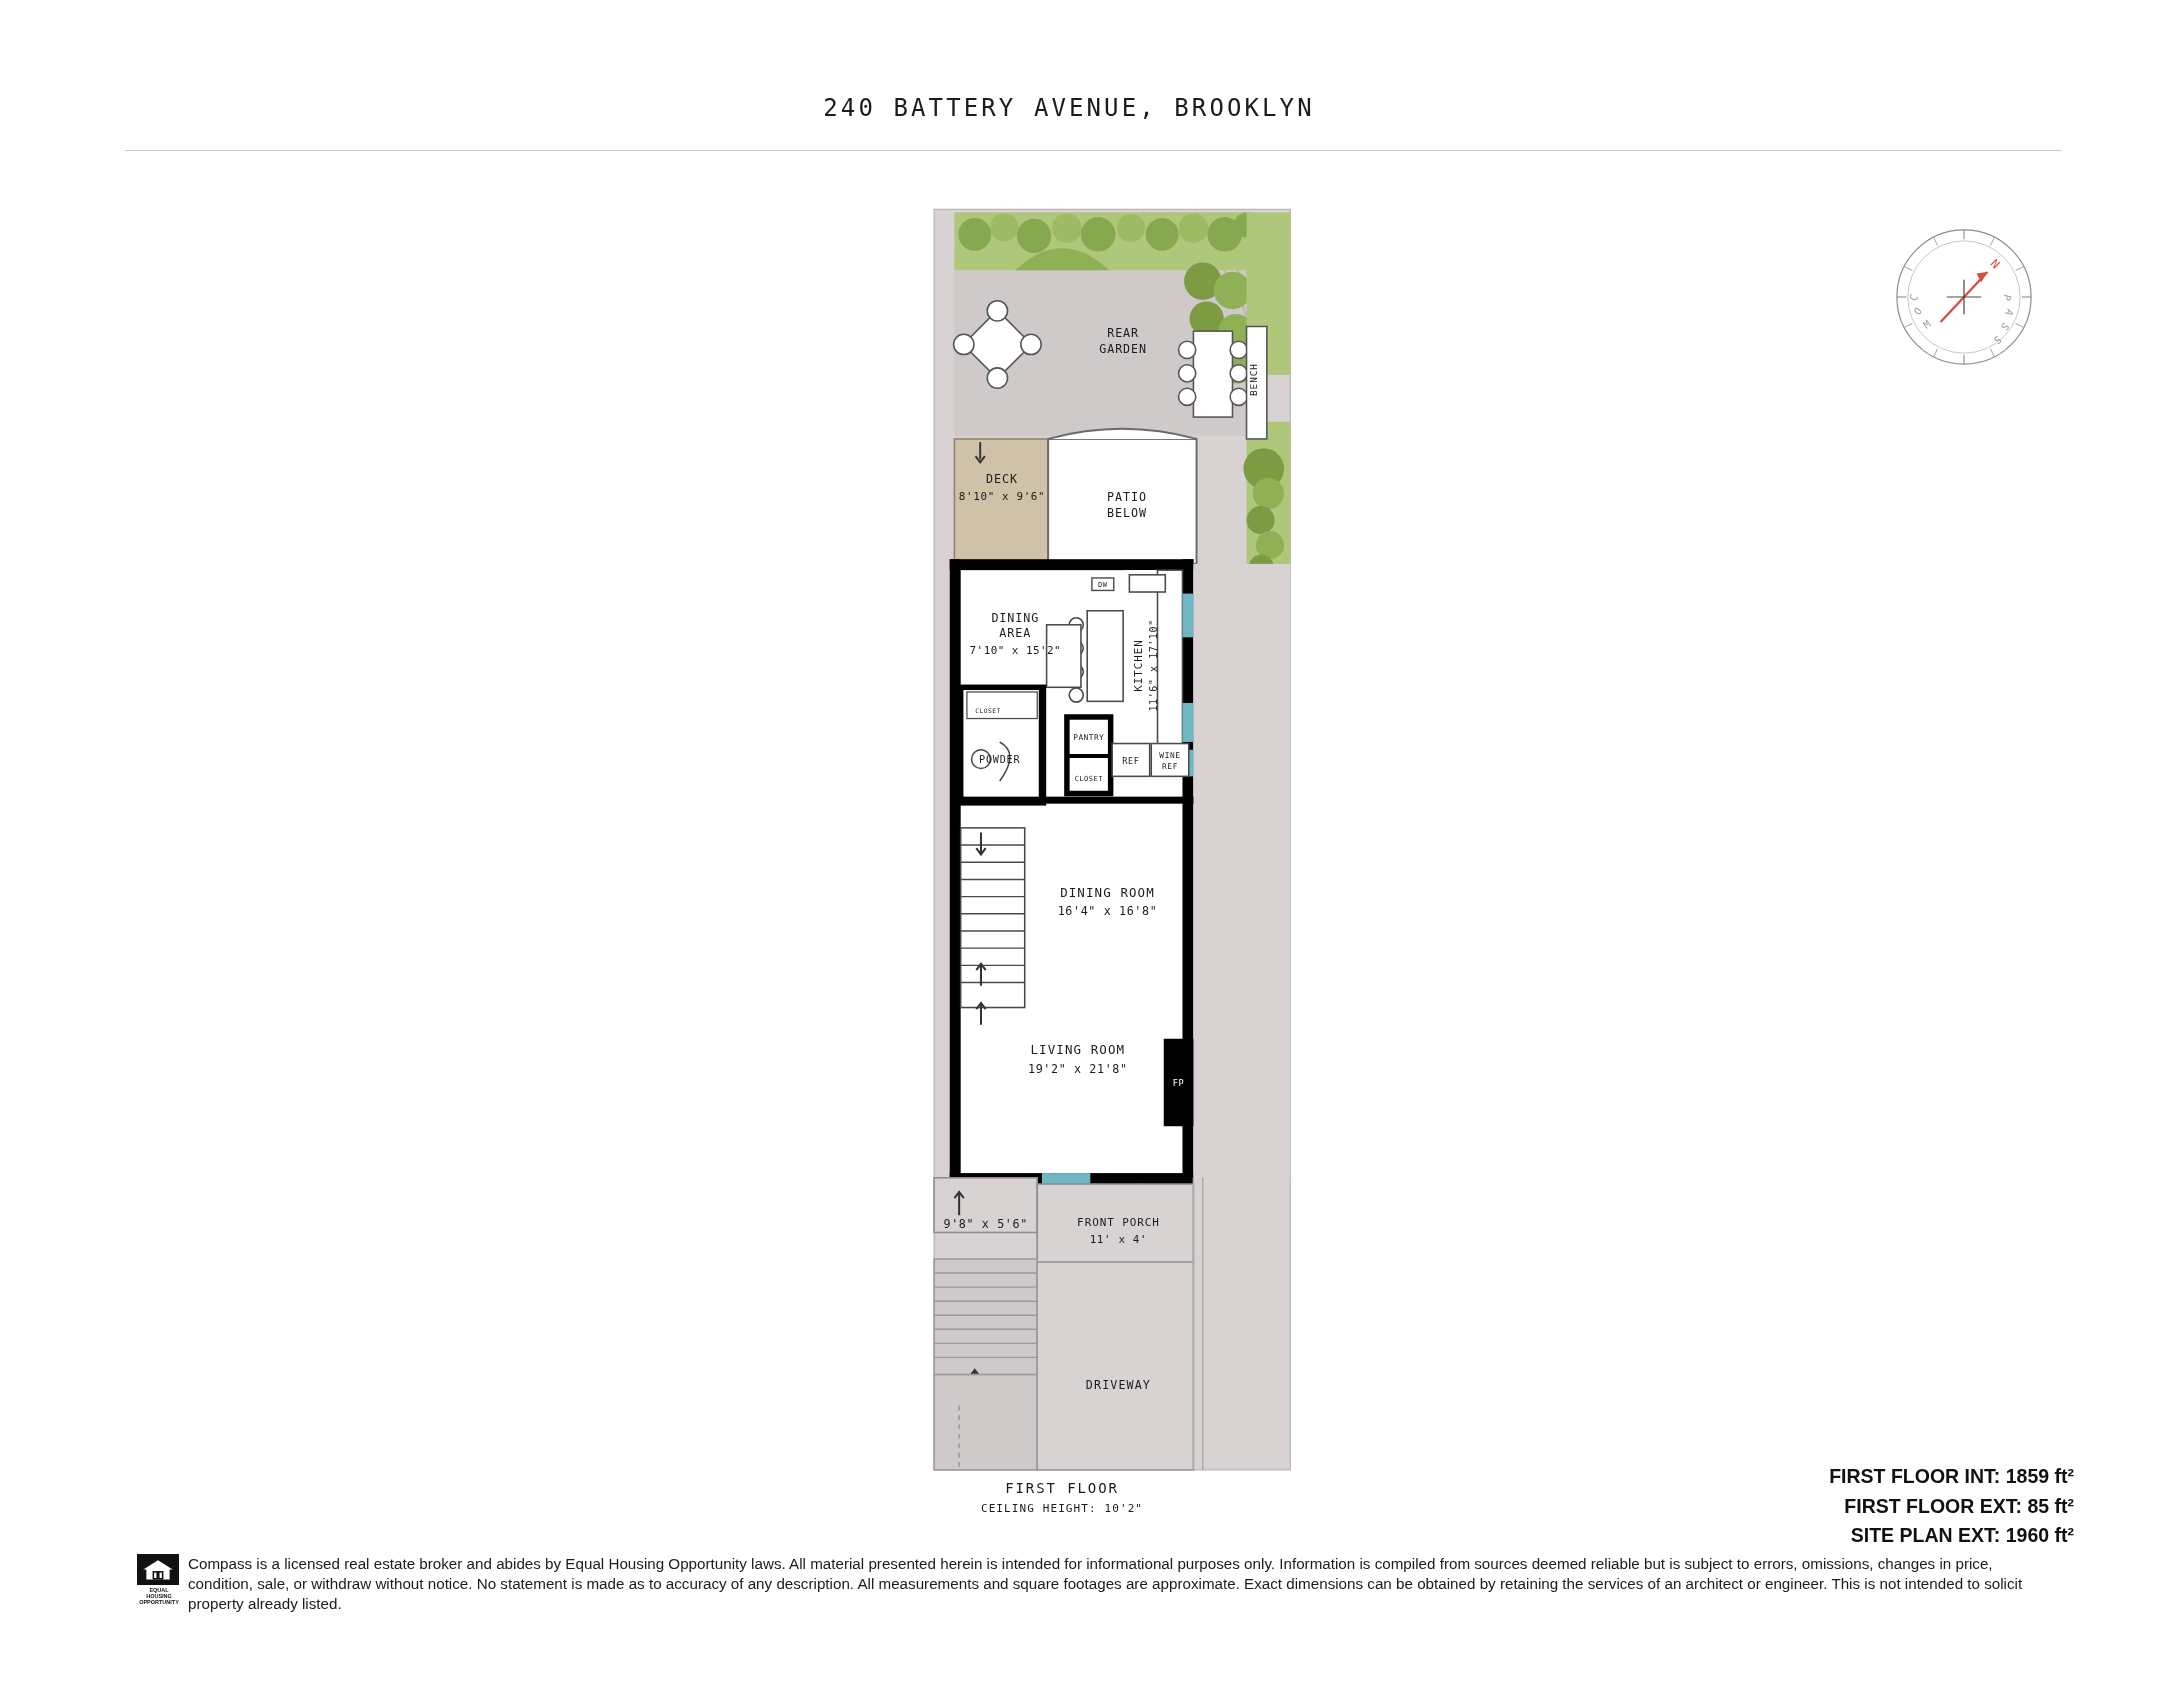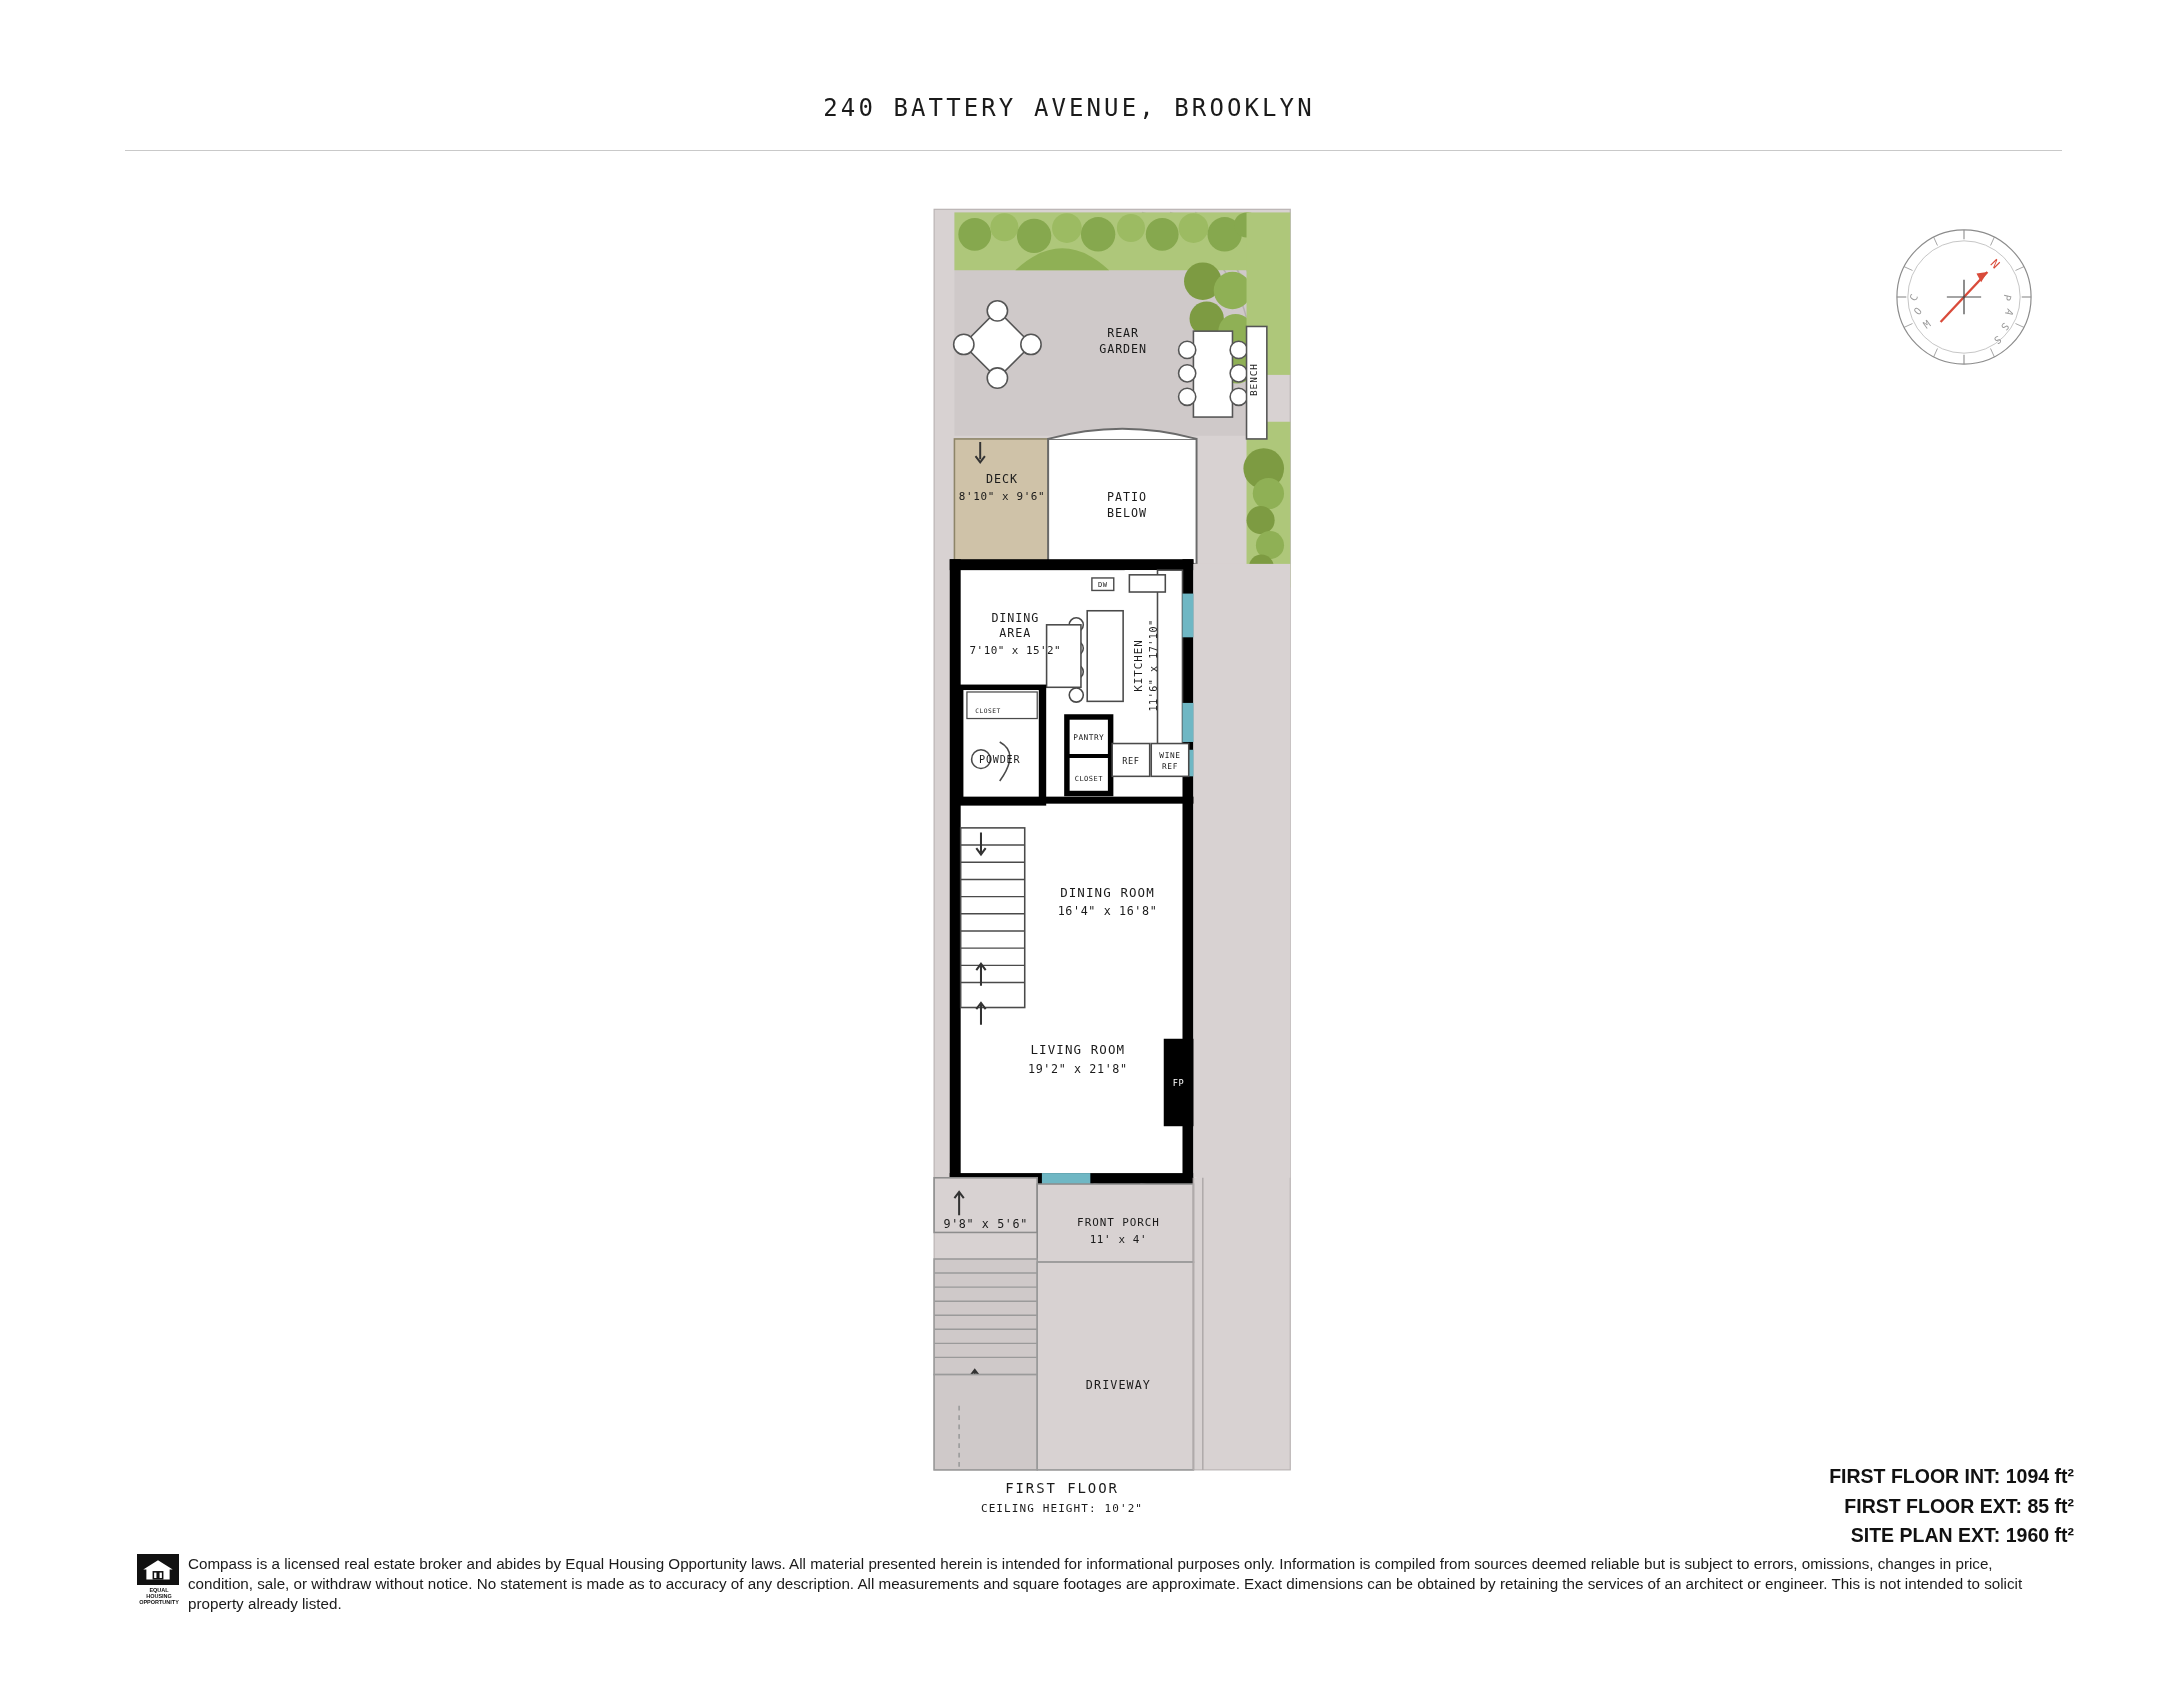--- a/index.html
+++ b/index.html
@@ -410,21 +410,21 @@
     <text x="144" y="149" transform="rotate(146 144 149)">S</text>
   </g>
 </svg>
 
 <div class="floor-caption">
   <div class="fc-title">FIRST FLOOR</div>
   <div class="fc-sub">CEILING HEIGHT: 10'2"</div>
 </div>
 
 <div class="areas">
-  <div>FIRST FLOOR INT: 1094 ft²</div>
+  <div>FIRST FLOOR INT: 1859 ft²</div>
   <div>FIRST FLOOR EXT: 85 ft²</div>
   <div>SITE PLAN EXT: 1960 ft²</div>
 </div>
 
 <div class="footer">
   <div class="eho">
     <div class="eho-box">
       <svg viewBox="0 0 54 40" width="42" height="31" aria-hidden="true">
         <rect x="0" y="0" width="54" height="40" fill="#111"></rect>
         <path d="M27 8 L46 20 L42 20 L42 33 L12 33 L12 20 L8 20 Z" fill="#fff"></path>

